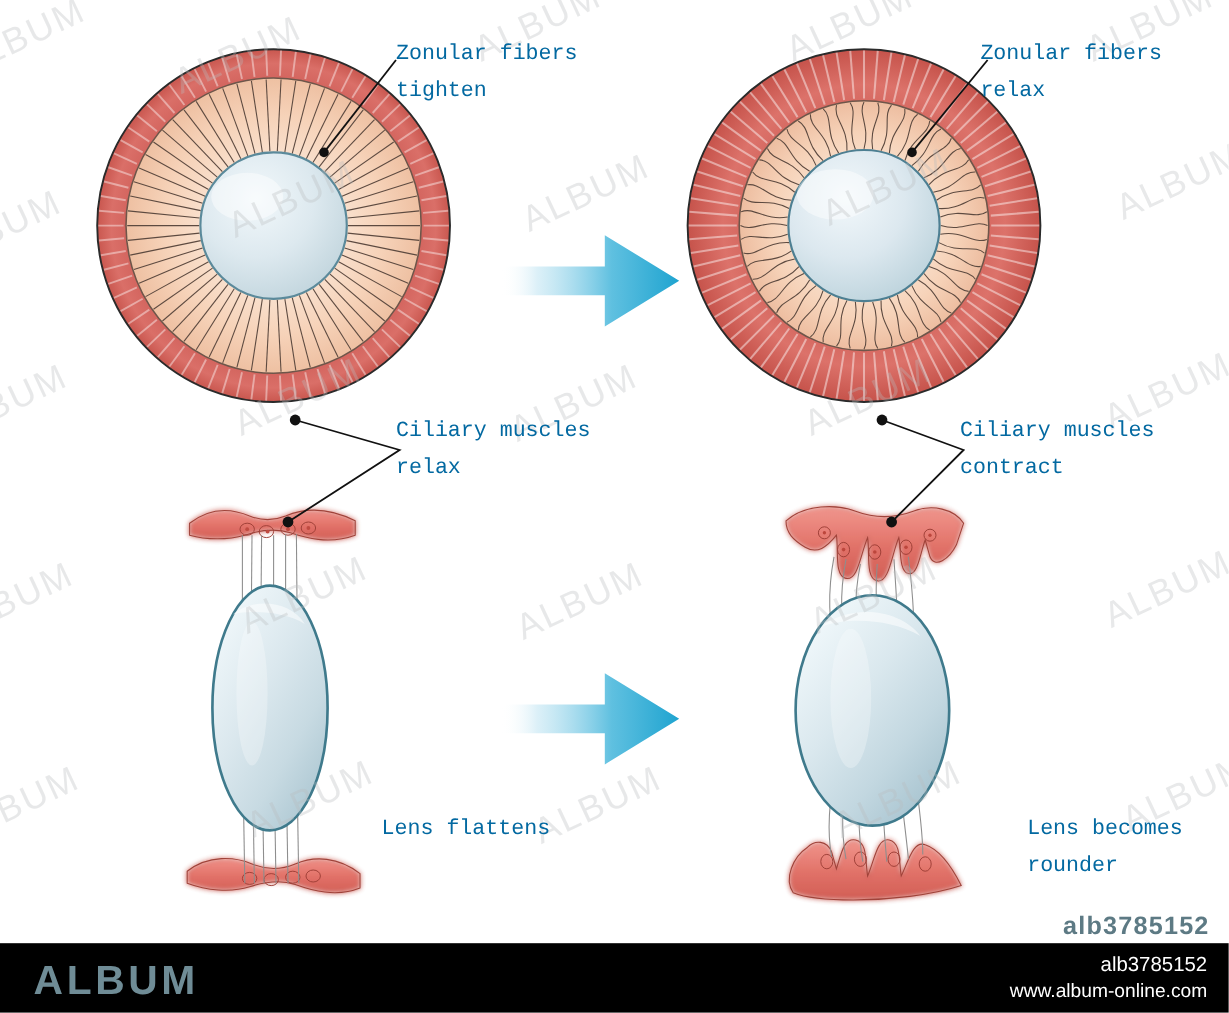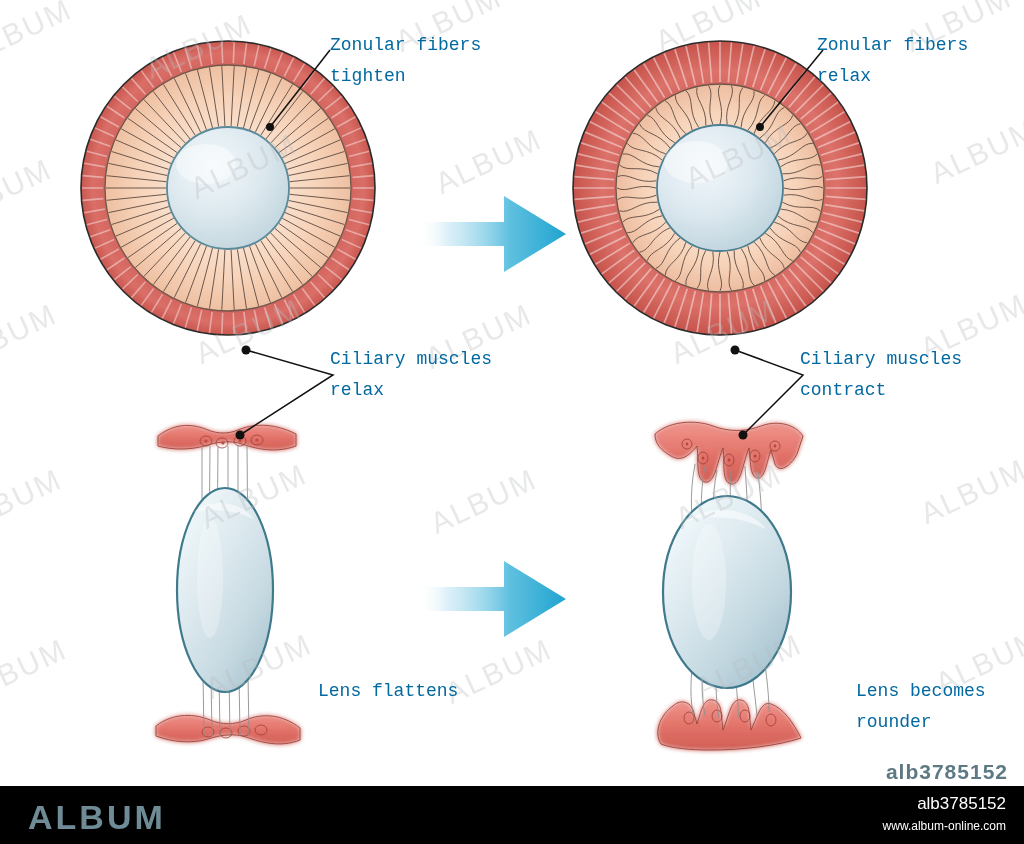--- a/index.html
+++ b/index.html
@@ -72,21 +72,21 @@
     font-family:"Liberation Sans", sans-serif;
     font-size:34px;font-weight:700;letter-spacing:3px;
     color:#6f8c96;
   }
   #footer-right{
     position:absolute;right:18px;top:6px;text-align:right;
     font-family:"Liberation Sans", sans-serif;
     color:#ffffff;
   }
   #footer-id{font-size:17px;line-height:23px;}
-  #footer-url{font-size:12px;line-height:23px;}
+  #footer-url{font-size:16px;line-height:23px;}
 </style>
 </head>
 <body>
 
 <div id="stage">
 
   <div class="wm-layer">
     <div class="wm" style="left:-40px;  top:40px;">ALBUM</div>
     <div class="wm" style="left:140px;  top:55px;">ALBUM</div>
     <div class="wm" style="left:390px;  top:28px;">ALBUM</div>

